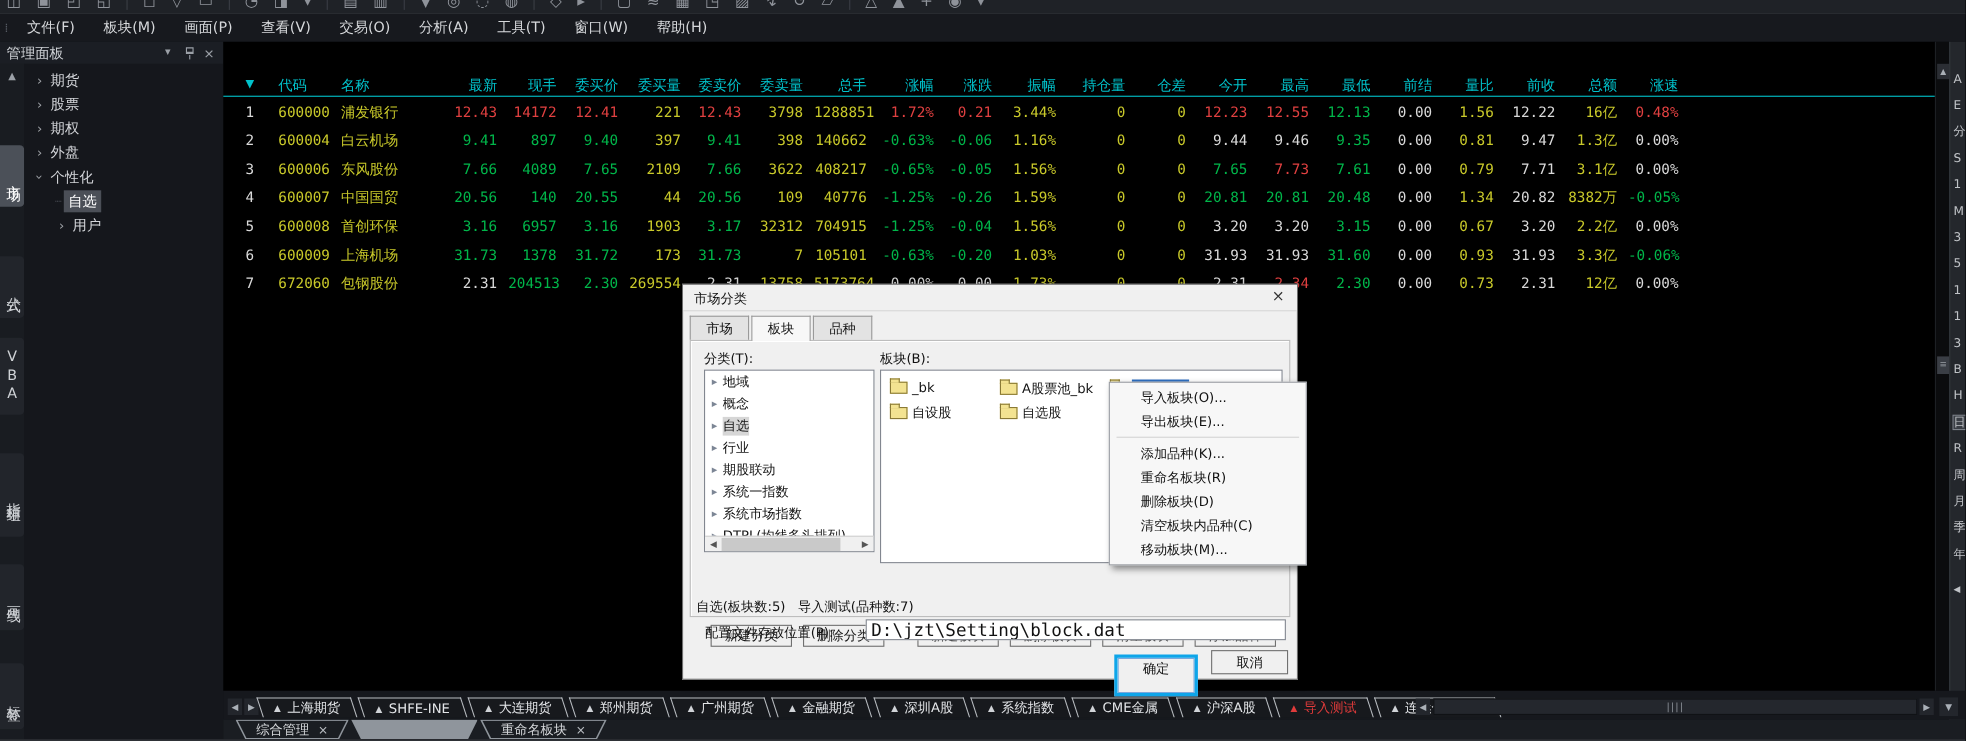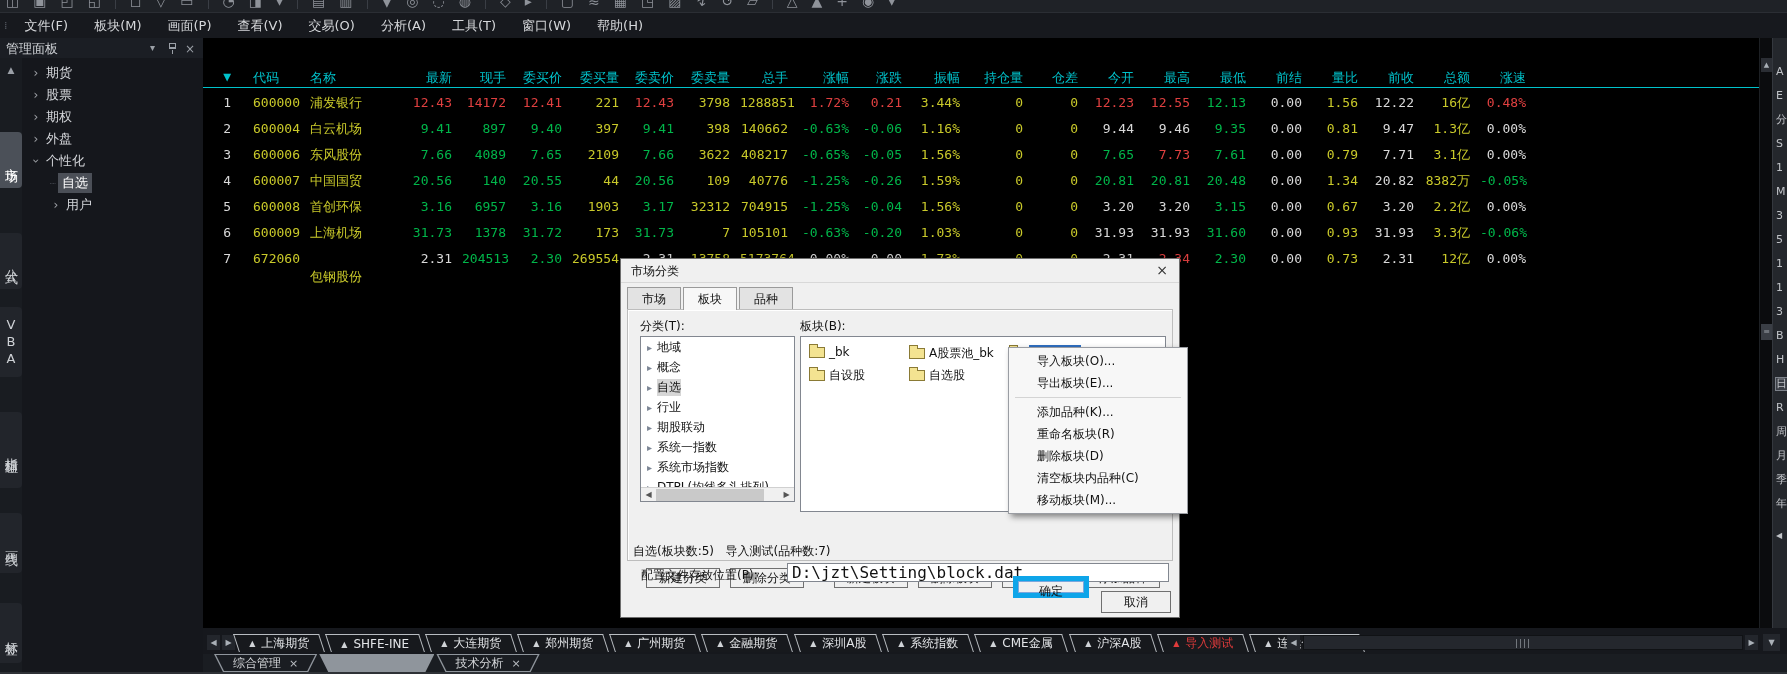--- a/index.html
+++ b/index.html
@@ -82,21 +82,21 @@
   #hs-thumb{position:absolute;left:15px;top:1px;width:108px;height:12px;background:#c9c9c9;}
   #blk-list{position:absolute;left:172px;top:26px;width:366px;height:176px;background:#fff;border:1px solid #828790;}
   .folder-item{position:absolute;display:flex;align-items:center;font-size:12px;color:#111;white-space:nowrap;}
   .folder-ico{position:relative;width:16px;height:11px;background:#f3e391;border:1px solid #8a7a35;margin-right:4px;}
   .folder-ico::before{content:'';position:absolute;left:-1px;top:-4px;width:7px;height:3px;background:#f3e391;border:1px solid #8a7a35;border-bottom:none;}
   .folder-name.sel{background:#2f6fc1;color:#fff;padding:0 2px;}
   .dlg-btn{position:absolute;height:20px;background:#f0f0f0;border:1px solid #707070;font-size:12px;color:#111;text-align:center;line-height:18px;}
   #dlg-status{position:absolute;left:12px;top:284px;font-size:12px;color:#111;white-space:pre;}
   #cfg-label{position:absolute;left:20px;top:308px;font-size:12px;color:#111;}
   #cfg-input{position:absolute;left:166px;top:304px;width:382px;height:19px;border:1px solid #828790;background:#fff;font-size:16px;font-family:"DejaVu Sans Mono","Liberation Mono",monospace;color:#111;padding:0 4px;}
-  #btn-ok{left:392px;top:317px;width:76px;height:22px;border:5px solid #0ea5e9;box-shadow:0 0 0 1px #7aa7dd inset;line-height:20px;}
+  #btn-ok{left:392px;top:336px;width:76px;height:38px;border:3px solid #0ea5e9;box-shadow:0 0 0 1px #7aa7dd inset;line-height:20px;}
   #btn-cancel{left:480px;top:332px;width:70px;height:22px;line-height:20px;}
 
   
   #ctxmenu{position:absolute;left:1008px;top:347px;width:180px;background:#f7f7f7;border:1px solid #9a9da3;box-shadow:3px 3px 6px rgba(0,0,0,.45);padding:2px 0;font-family:"DejaVu Sans","Liberation Sans",sans-serif;}
   .ctx-item{height:22px;line-height:22px;font-size:12px;color:#111;padding-left:28px;white-space:nowrap;}
   .ctx-sep{height:1px;background:#d4d4d4;margin:3px 6px;}
 
   
   #market-row{position:absolute;left:203px;top:628px;width:1584px;height:26px;background:#16181d;}
   .mr-arrow{position:absolute;top:7px;width:13px;height:15px;background:#23262c;color:#aab0b7;font-size:8px;text-align:center;line-height:15px;}
@@ -389,21 +389,21 @@
         <div class="tc c-w a-r">31.93</div>
         <div class="tc c-w a-r">31.93</div>
         <div class="tc c-g a-r">31.60</div>
         <div class="tc c-w a-r">0.00</div>
         <div class="tc c-y a-r">0.93</div>
         <div class="tc c-w a-r">31.93</div>
         <div class="tc c-y a-r">3.3亿</div>
         <div class="tc c-g a-r">-0.06%</div>
         <div class="tc c-w a-r pad-num">7</div>
         <div class="tc c-y a-l" style="padding-left: 14px;">672060</div>
-        <div class="tc c-y a-l" style="padding-left: 9px; margin-top: 18px;">包钢股份</div>
+        <div class="tc c-y a-l" style="padding-left: 9px;">包钢股份</div>
         <div class="tc c-w a-r">2.31</div>
         <div class="tc c-g a-r">204513</div>
         <div class="tc c-g a-r">2.30</div>
         <div class="tc c-y a-r">269554</div>
         <div class="tc c-w a-r">2.31</div>
         <div class="tc c-y a-r">13758</div>
         <div class="tc c-y a-r">5173764</div>
         <div class="tc c-w a-r">0.00%</div>
         <div class="tc c-w a-r">0.00</div>
         <div class="tc c-y a-r">1.73%</div>
@@ -539,21 +539,21 @@
           </div>
         </div>
         <div class="ptab active">
           <div class="ptab-in">
             <span>动态显示牌</span>
             <span class="ptab-x">×</span>
           </div>
         </div>
         <div class="ptab">
           <div class="ptab-in">
-            <span>技术分析</span>
+            <span>重命名板块</span>
             <span class="ptab-x">×</span>
           </div>
         </div>
       </div>
   </div>
   <div id="bottom-edge"></div>
 
   <div id="dialog">
     <div id="dlg-titlebar">
       <span id="dlg-title">市场分类</span>

